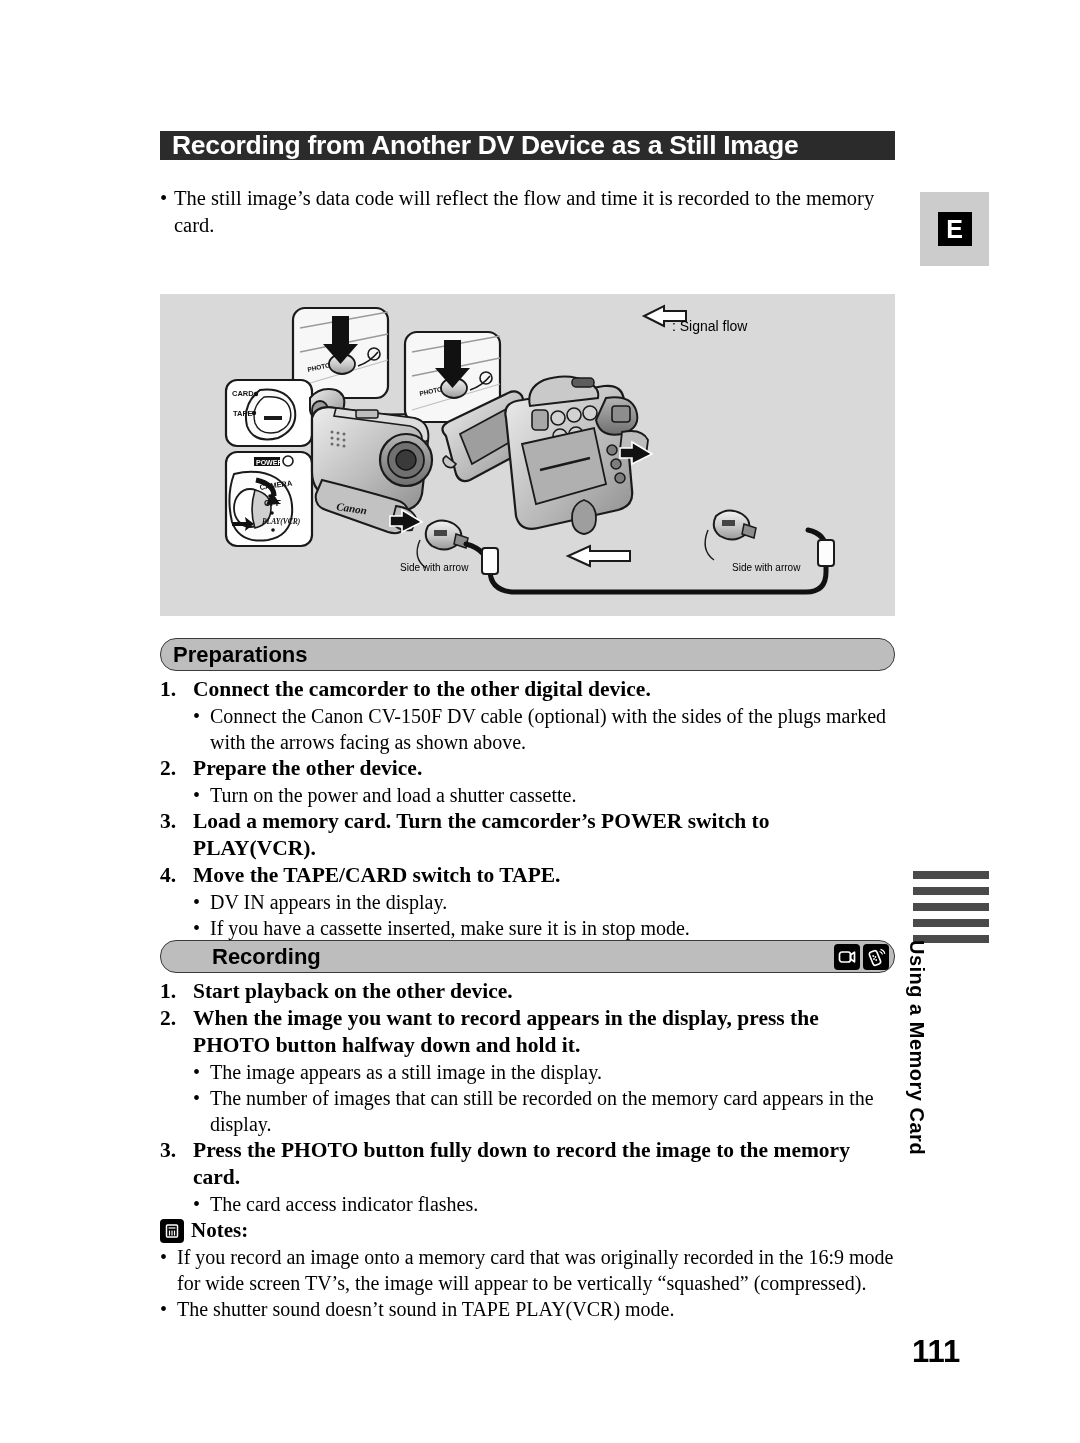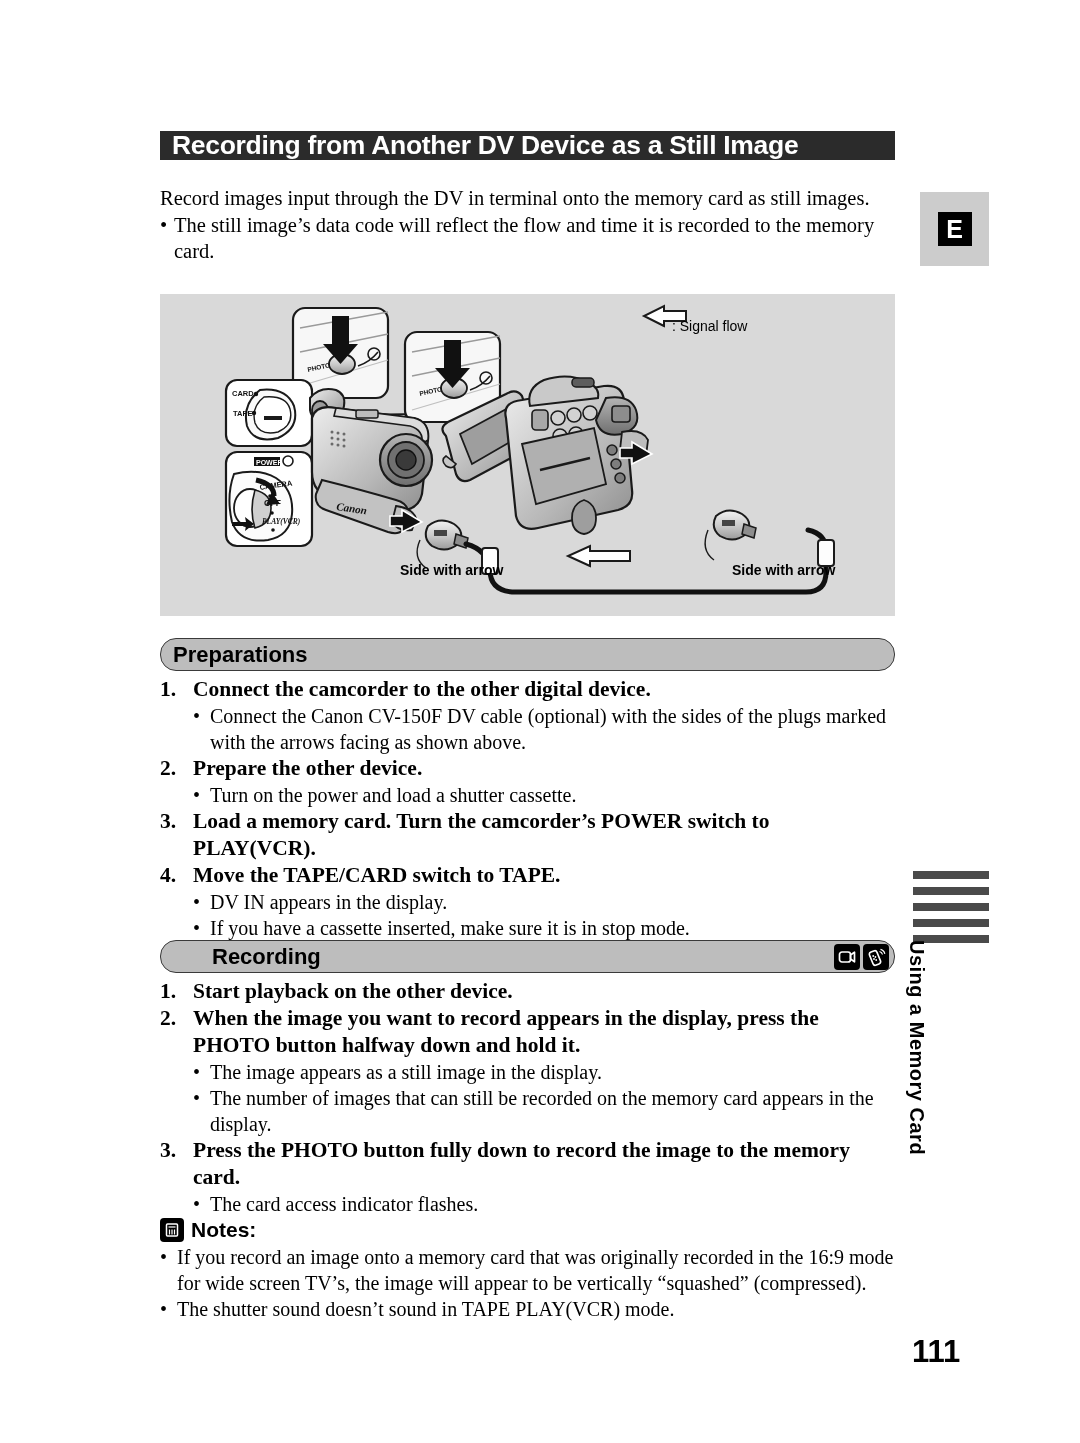--- a/index.html
+++ b/index.html
@@ -56,21 +56,21 @@
   
   .figure{
     position:absolute;left:160px;top:294px;width:735px;height:322px;
     background:#d9d9d9;
     overflow:hidden;
   }
   .fig-svg{position:absolute;left:0;top:0;}
   .fig-label{
     position:absolute;
     font-family:"Liberation Sans", sans-serif;
-    font-weight:bold;font-size:14px;color:#000;white-space:nowrap;
+    font-weight:normal;font-size:10px;color:#000;white-space:nowrap;
   }
   .fig-label.plain{font-weight:normal;font-size:14px;}
   .lbl-signal{left:512px;top:24px;}
   .lbl-side-left{left:240px;top:268px;}
   .lbl-side-right{left:572px;top:268px;}
 
   
   .sec-head{
     position:absolute;left:160px;width:735px;height:33px;
     background:#bdbdbd;
@@ -111,21 +111,21 @@
 
   
   .notes-head{
     position:absolute;left:160px;display:flex;align-items:center;gap:7px;
   }
   .notes-icon{
     width:24px;height:24px;background:#000;border-radius:4px;
     display:flex;align-items:center;justify-content:center;
   }
   .notes-head .notes-label{
-    font-family:Liberation Sans, sans-serif;
+    font-family:Liberation Serif, serif;
     font-weight:bold;font-size:21px;color:#000;
   }
   .notes-body{position:absolute;left:160px;width:735px;}
   .notes-body .sub{padding-left:0;}
 
   
   .side-bars{position:absolute;left:913px;top:871px;}
   .side-bars .bar{width:76px;height:8px;background:#4a4a4a;margin-bottom:8px;}
   .side-text{
     position:absolute;left:905px;top:940px;
@@ -150,21 +150,20 @@
 
   <div class="title-bar">
     <span class="title-text">Recording from Another DV Device as a Still Image</span>
   </div>
 
   <div class="e-tab">
     <span class="e-box">E</span>
   </div>
 
   <div class="intro">
-    <p>Record images input through the DV in terminal onto the memory card as still images.</p>
     <div class="bullet-row">
       <span class="dot">•</span>
       <span class="btxt">The still image’s data code will reflect the flow and time it is recorded to the memory card.</span>
     </div>
   </div>
 
   <div class="figure">
     <svg class="fig-svg" width="735" height="322" viewBox="0 0 735 322">
       <defs>
         <linearGradient id="gMet" x1="0" y1="0" x2="0" y2="1">

